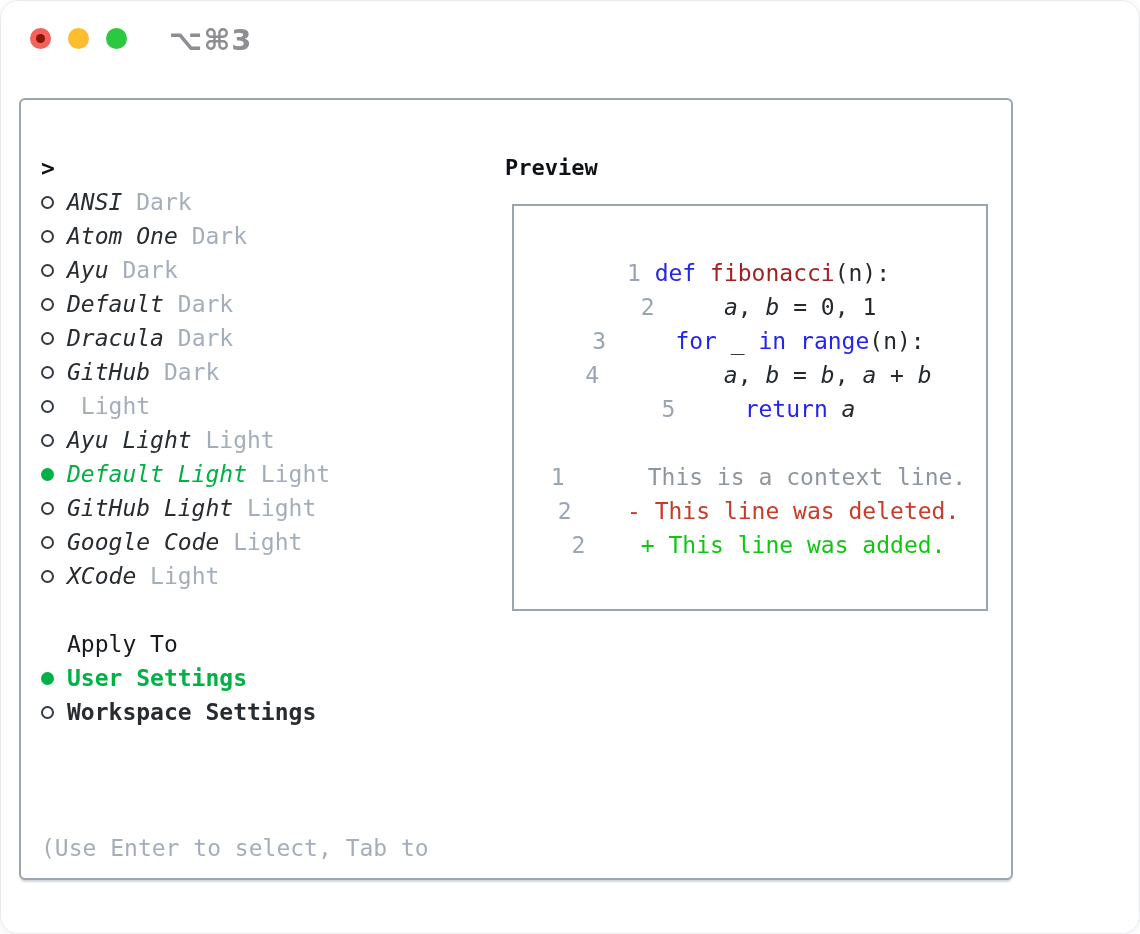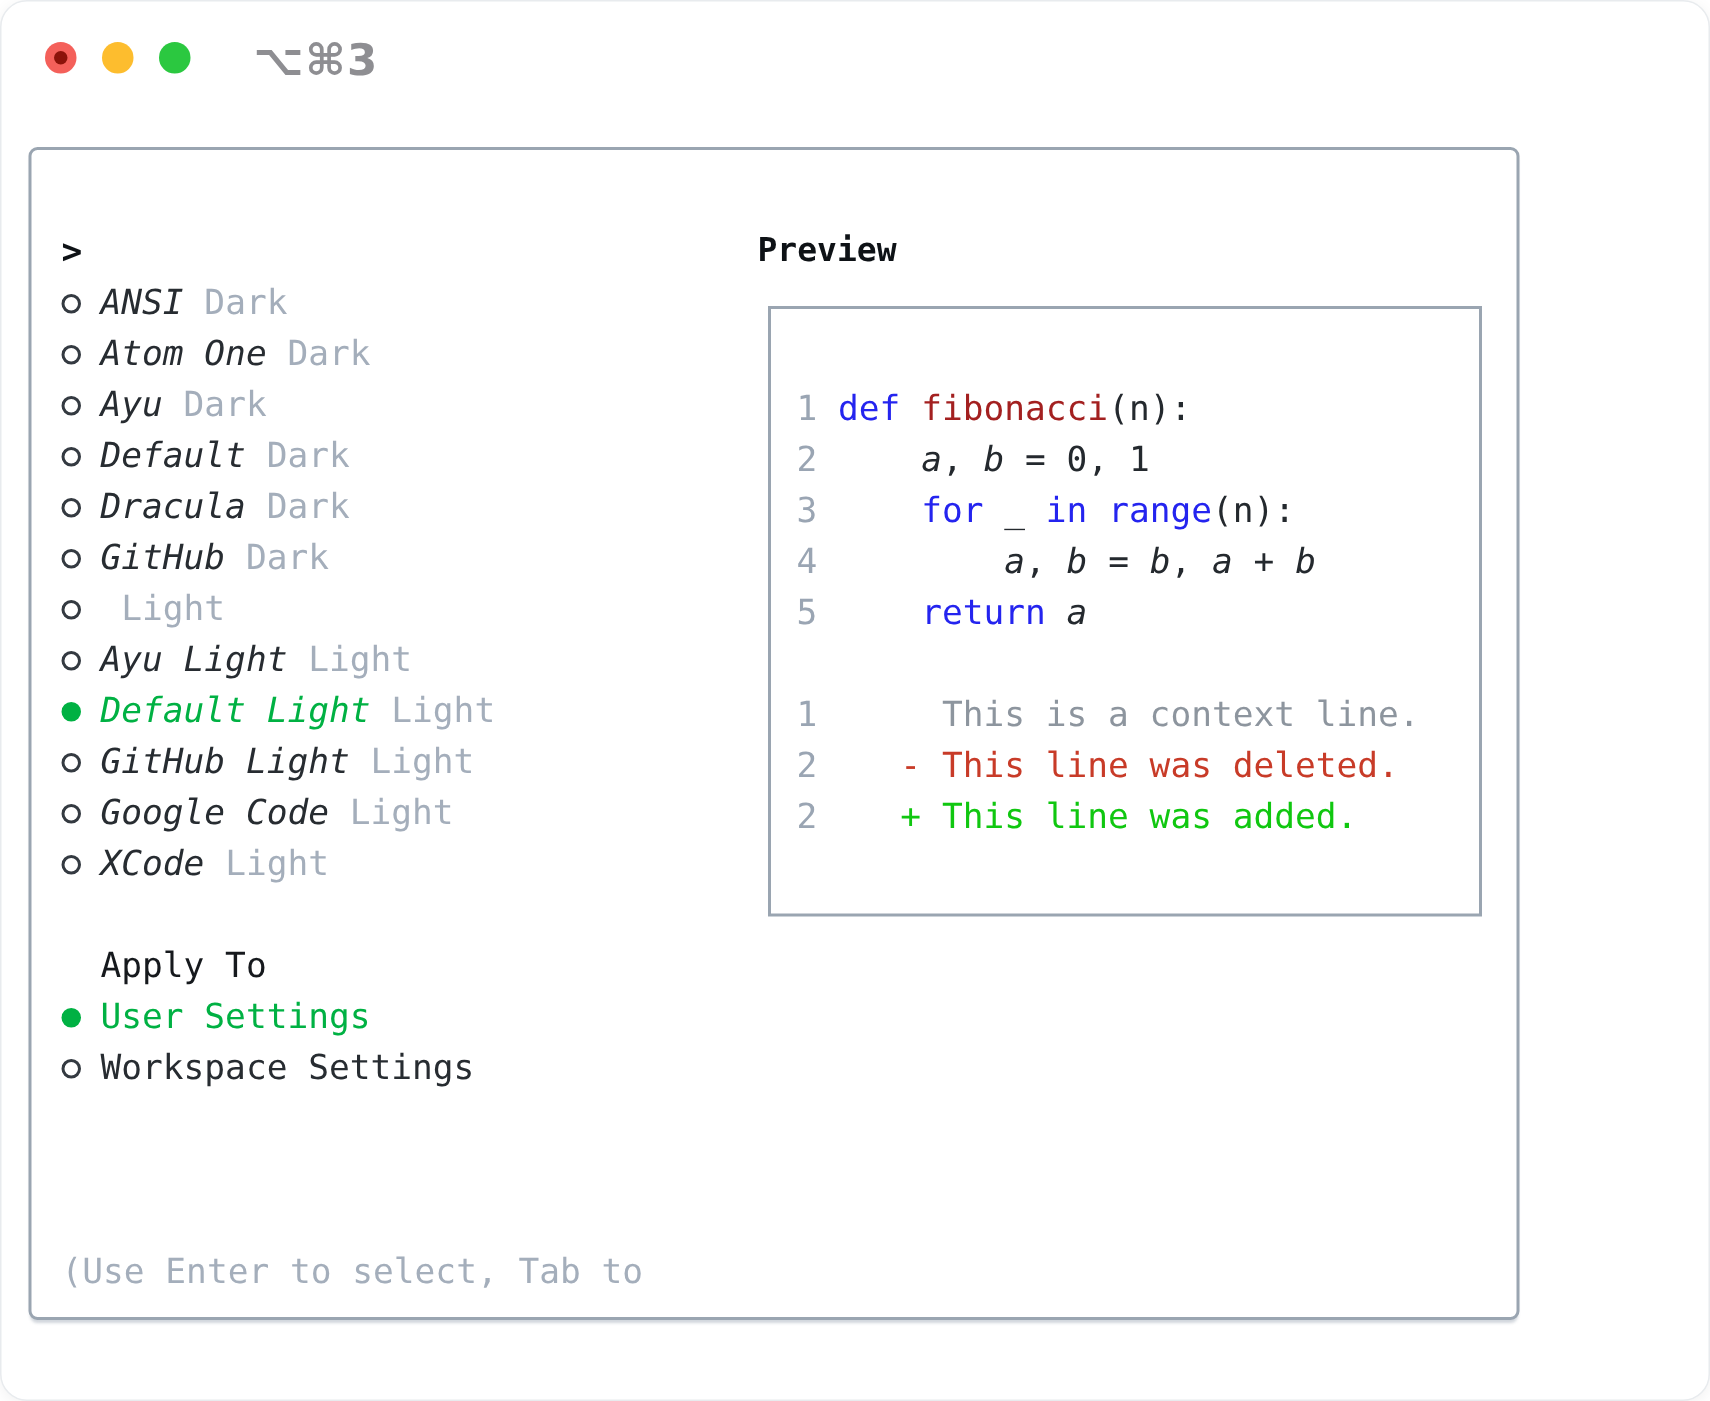--- a/index.html
+++ b/index.html
@@ -27,33 +27,33 @@
   .left-col{position:absolute;left:20px;top:51px;width:450px;font-size:23px;line-height:34px;color:#272c31;}
   .row{height:34px;display:flex;align-items:center;white-space:pre;}
   .marker{width:26px;flex:0 0 26px;display:flex;align-items:center;}
   .prompt{font-weight:700;color:#0e1216;}
   .circle{width:13px;height:13px;box-sizing:border-box;border:2px solid #343a41;border-radius:50%;}
   .circle.sel{background:#00b143;border-color:#00b143;}
   .hdr-title{font-weight:700;color:#0e1216;}
   .t-name{color:#272c31;font-style:italic;}
   .t-name.sel{color:#00b143;}
   .t-suffix{color:#a4aebb;}
-  .opt-label{color:#272c31;}
+  .opt-label{color:#272c31;font-weight:bold;}
   .opt-label.sel{color:#00b143;}
   .section-title{color:#16191d;}
   .spacer{height:34px;}
   .help{color:#a4aebb;font-size:23px;line-height:34px;white-space:pre;}
 
   
   .preview-heading{position:absolute;left:484px;top:51px;height:34px;line-height:34px;
                    font-size:22px;font-weight:700;color:#0e1216;}
   .preview-box{position:absolute;left:491px;top:104px;width:476px;height:407px;box-sizing:border-box;
                border:2px solid #9aa5b1;background:#ffffff;overflow:hidden;}
   .code{margin:0;padding:50px 0 0 17px;font-family:"DejaVu Sans Mono","Liberation Mono",monospace;
-        font-size:23px;line-height:34px;}
+        font-size:23px;line-height:34px;text-align:center;}
   .code-line{height:34px;white-space:pre;}
   .num{color:#9aa5b3;}
   .seg-p{color:#24292e;}
   .seg-k{color:#2424ef;}
   .seg-f{color:#a32020;}
   .seg-v{color:#24292e;font-style:italic;}
   .seg-c{color:#8d959e;}
   .seg-d{color:#c83b28;}
   .seg-a{color:#10c710;}
 </style>

